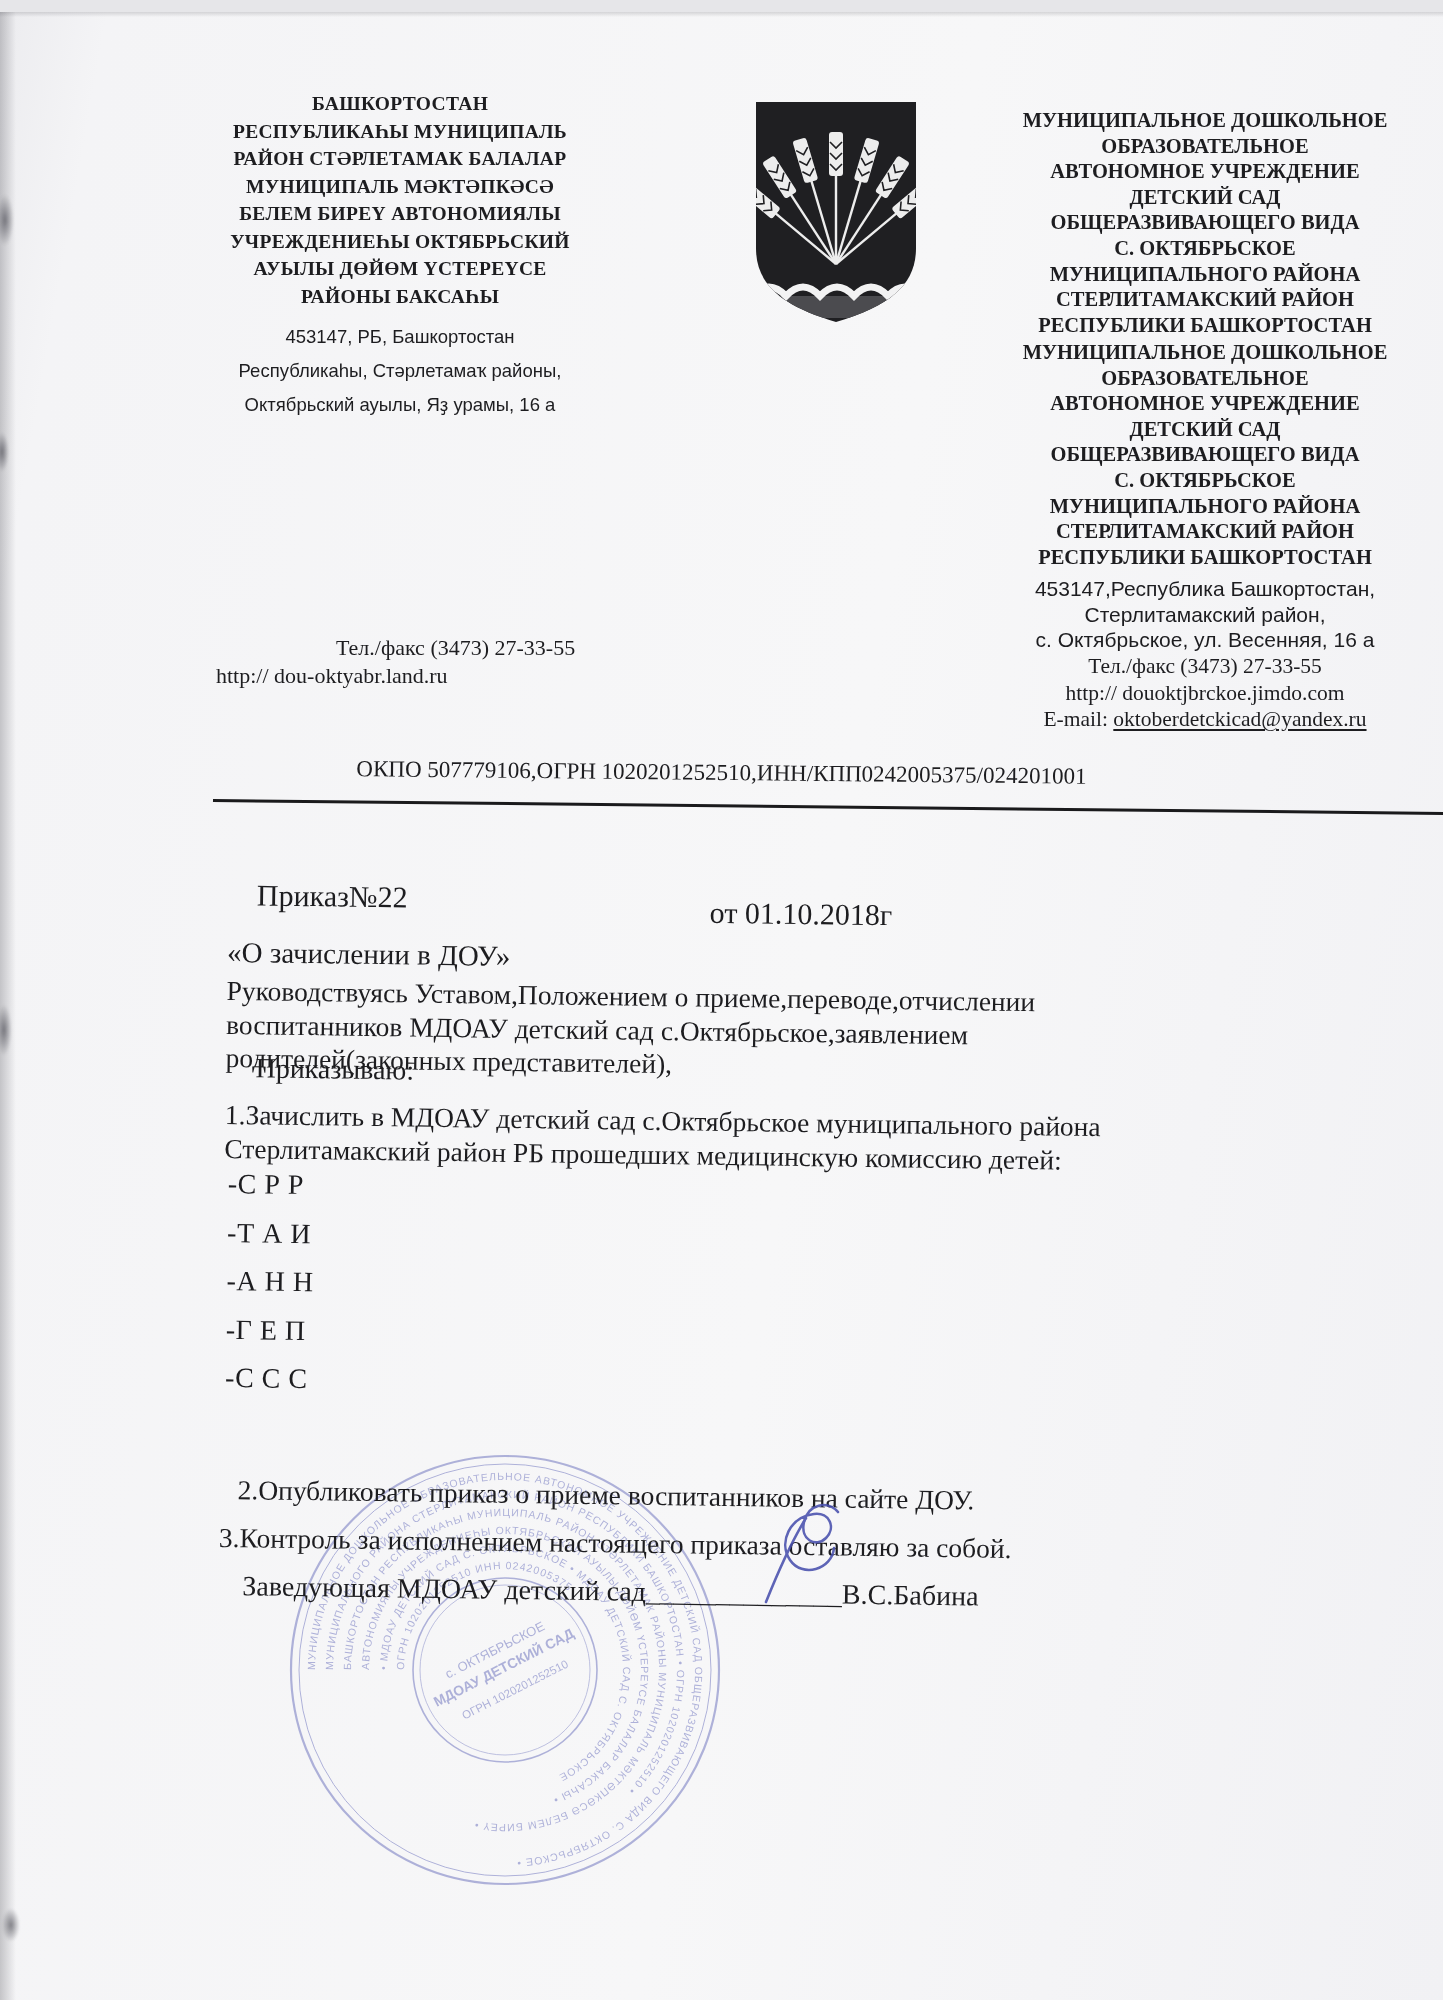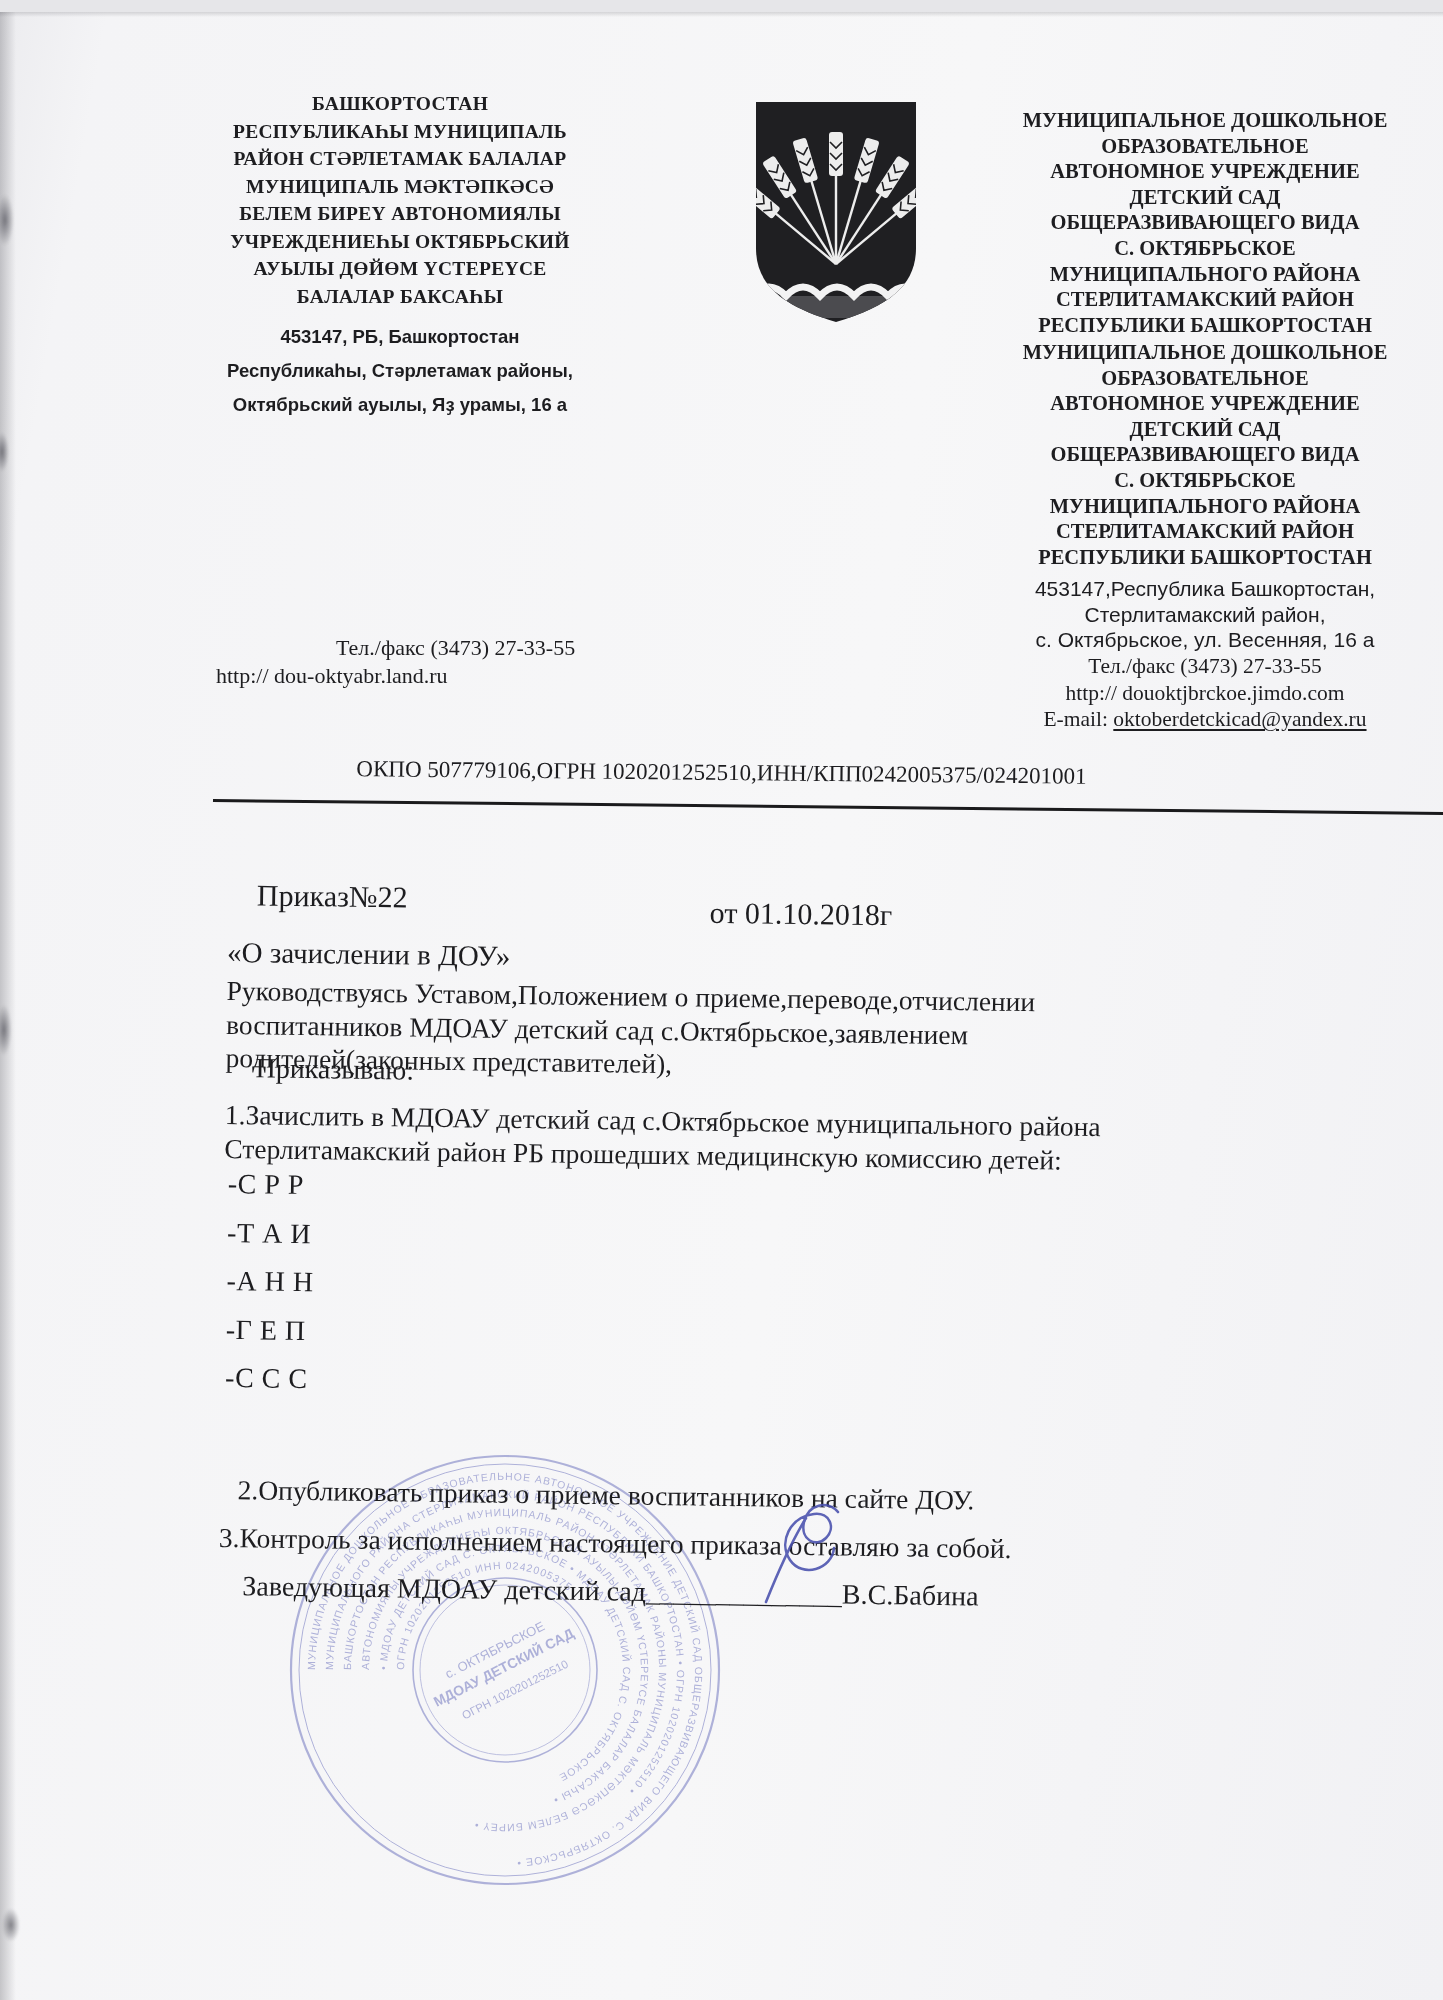--- a/index.html
+++ b/index.html
@@ -12,21 +12,21 @@
     background:linear-gradient(90deg, rgba(70,70,78,.28), rgba(70,70,78,0)); z-index:1;}
   #page::after{ content:""; position:absolute; left:0; top:0; right:0; height:5px;
     background:linear-gradient(180deg, rgba(60,60,68,.18), rgba(60,60,68,0)); z-index:1;}
   .smudge { position:absolute; border-radius:50%; filter:blur(1.2px); z-index:1;
     background:radial-gradient(ellipse at center, rgba(45,45,55,.55) 0%, rgba(45,45,55,0) 70%); }
 
   
   .org-left { position:absolute; left:200px; top:78px; width:400px; text-align:center;
     font-weight:bold; font-size:19.5px; line-height:27.5px; letter-spacing:.3px; z-index:2; }
   .org-left-addr { position:absolute; left:180px; top:308px; width:440px; text-align:center;
-    font-family:"Liberation Sans", sans-serif; font-weight:bold; font-size:18.5px; line-height:34px; z-index:2; }
+    font-family:"Liberation Sans", sans-serif; font-weight:normal; font-size:18.5px; line-height:34px; z-index:2; }
   .contact-left { position:absolute; left:216px; top:622px; width:420px; text-align:left;
     font-size:22px; line-height:27.5px; z-index:2; }
   .contact-left div:first-child { padding-left:120px; }
 
   .emblem { position:absolute; left:748px; top:84px; width:176px; height:232px; z-index:2; }
 
   .org-right-1 { position:absolute; left:985px; top:96px;  width:440px; text-align:center;
     font-weight:bold; font-size:20.5px; line-height:25.6px; z-index:2; }
   .org-right-2 { position:absolute; left:985px; top:328px; width:440px; text-align:center;
     font-weight:bold; font-size:20.5px; line-height:25.6px; z-index:2; }
@@ -73,21 +73,21 @@
   <div class="smudge" style="left:2px; top:1896px; width:18px; height:34px;"></div>
 
   <div class="org-left">
       <div>БАШКОРТОСТАН</div>
       <div>РЕСПУБЛИКАҺЫ МУНИЦИПАЛЬ</div>
       <div>РАЙОН СТӘРЛЕТАМАК БАЛАЛАР</div>
       <div>МУНИЦИПАЛЬ МӘКТӘПКӘСӘ</div>
       <div>БЕЛЕМ БИРЕҮ АВТОНОМИЯЛЫ</div>
       <div>УЧРЕЖДЕНИЕҺЫ ОКТЯБРЬСКИЙ</div>
       <div>АУЫЛЫ  ДӨЙӨМ  ҮСТЕРЕҮСЕ</div>
-      <div>БАЛАЛАР БАКСАҺЫ</div>
+      <div>РАЙОНЫ БАКСАҺЫ</div>
     </div>
   <div class="org-left-addr">
       <div>453147, РБ, Башкортостан</div>
       <div>Республикаһы, Стәрлетамаҡ районы,</div>
       <div>Октябрьский ауылы, Яҙ урамы, 16 а</div>
     </div>
   <div class="contact-left">
       <div>Тел./факс (3473) 27-33-55</div>
       <div>http:// dou-oktyabr.land.ru</div>
     </div>

